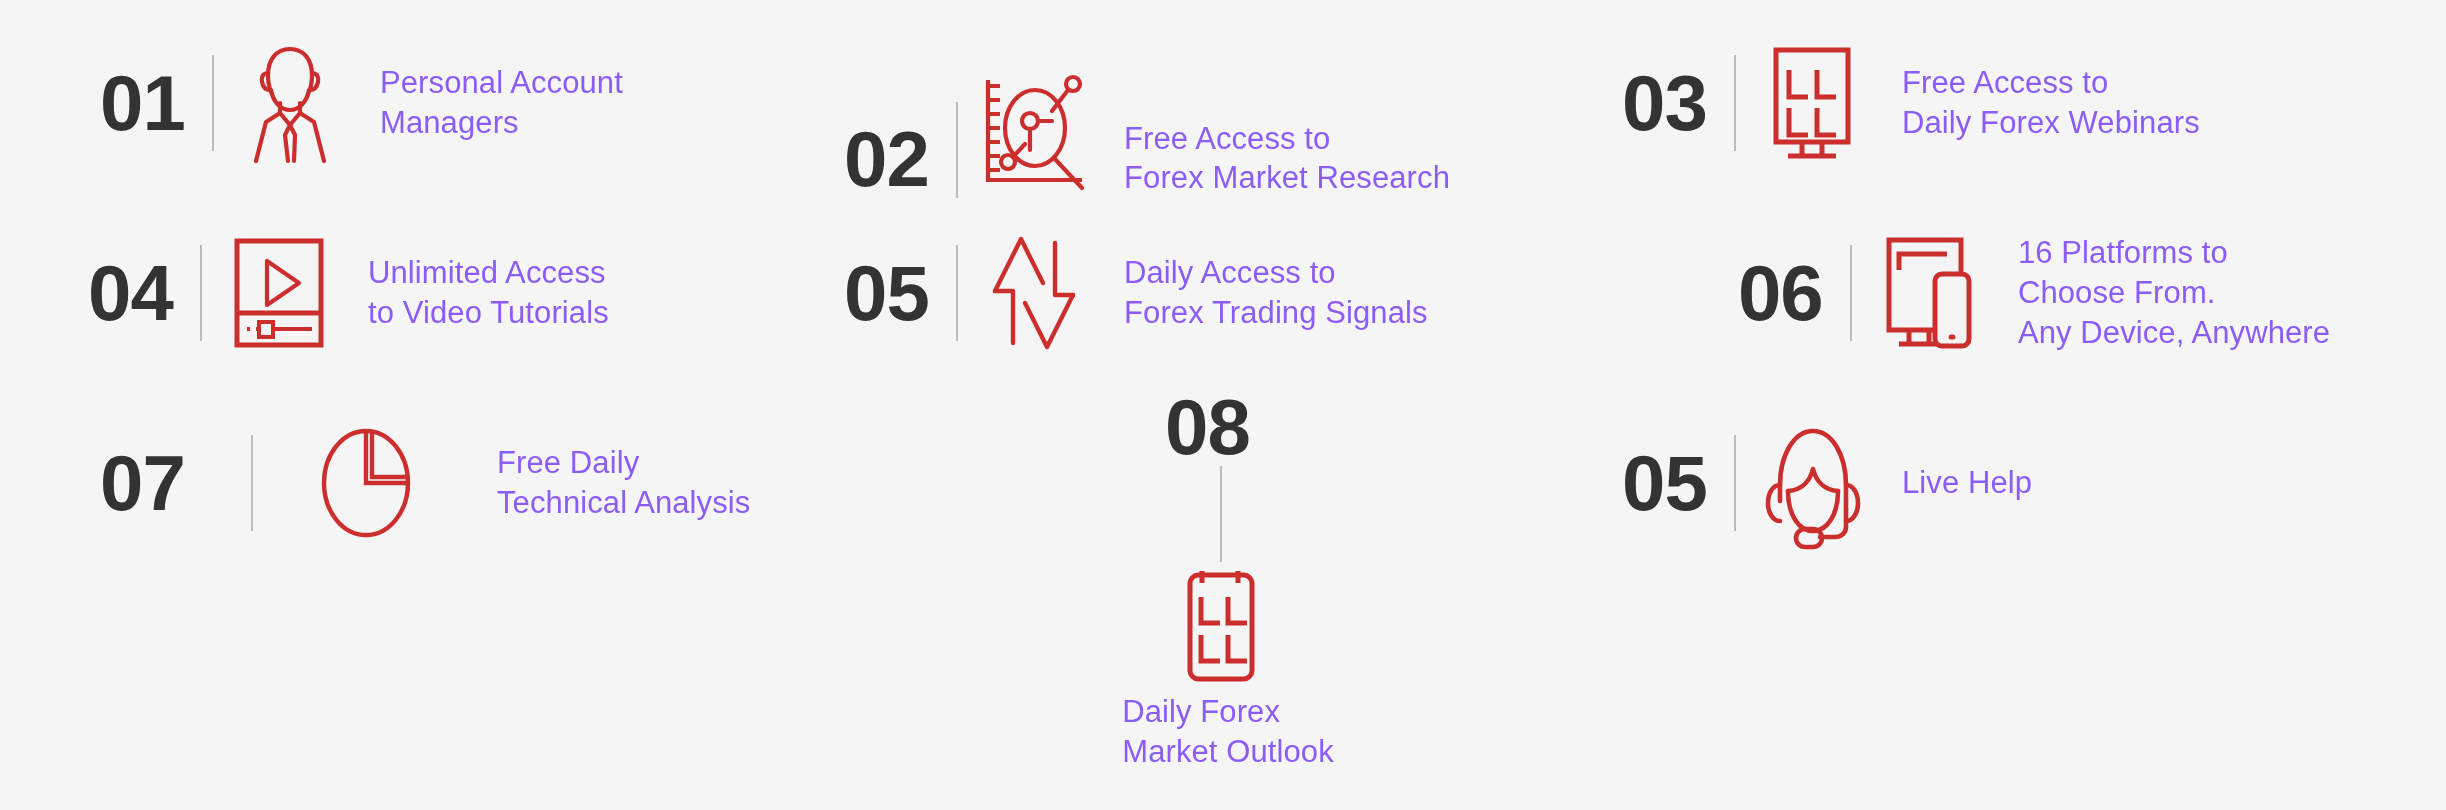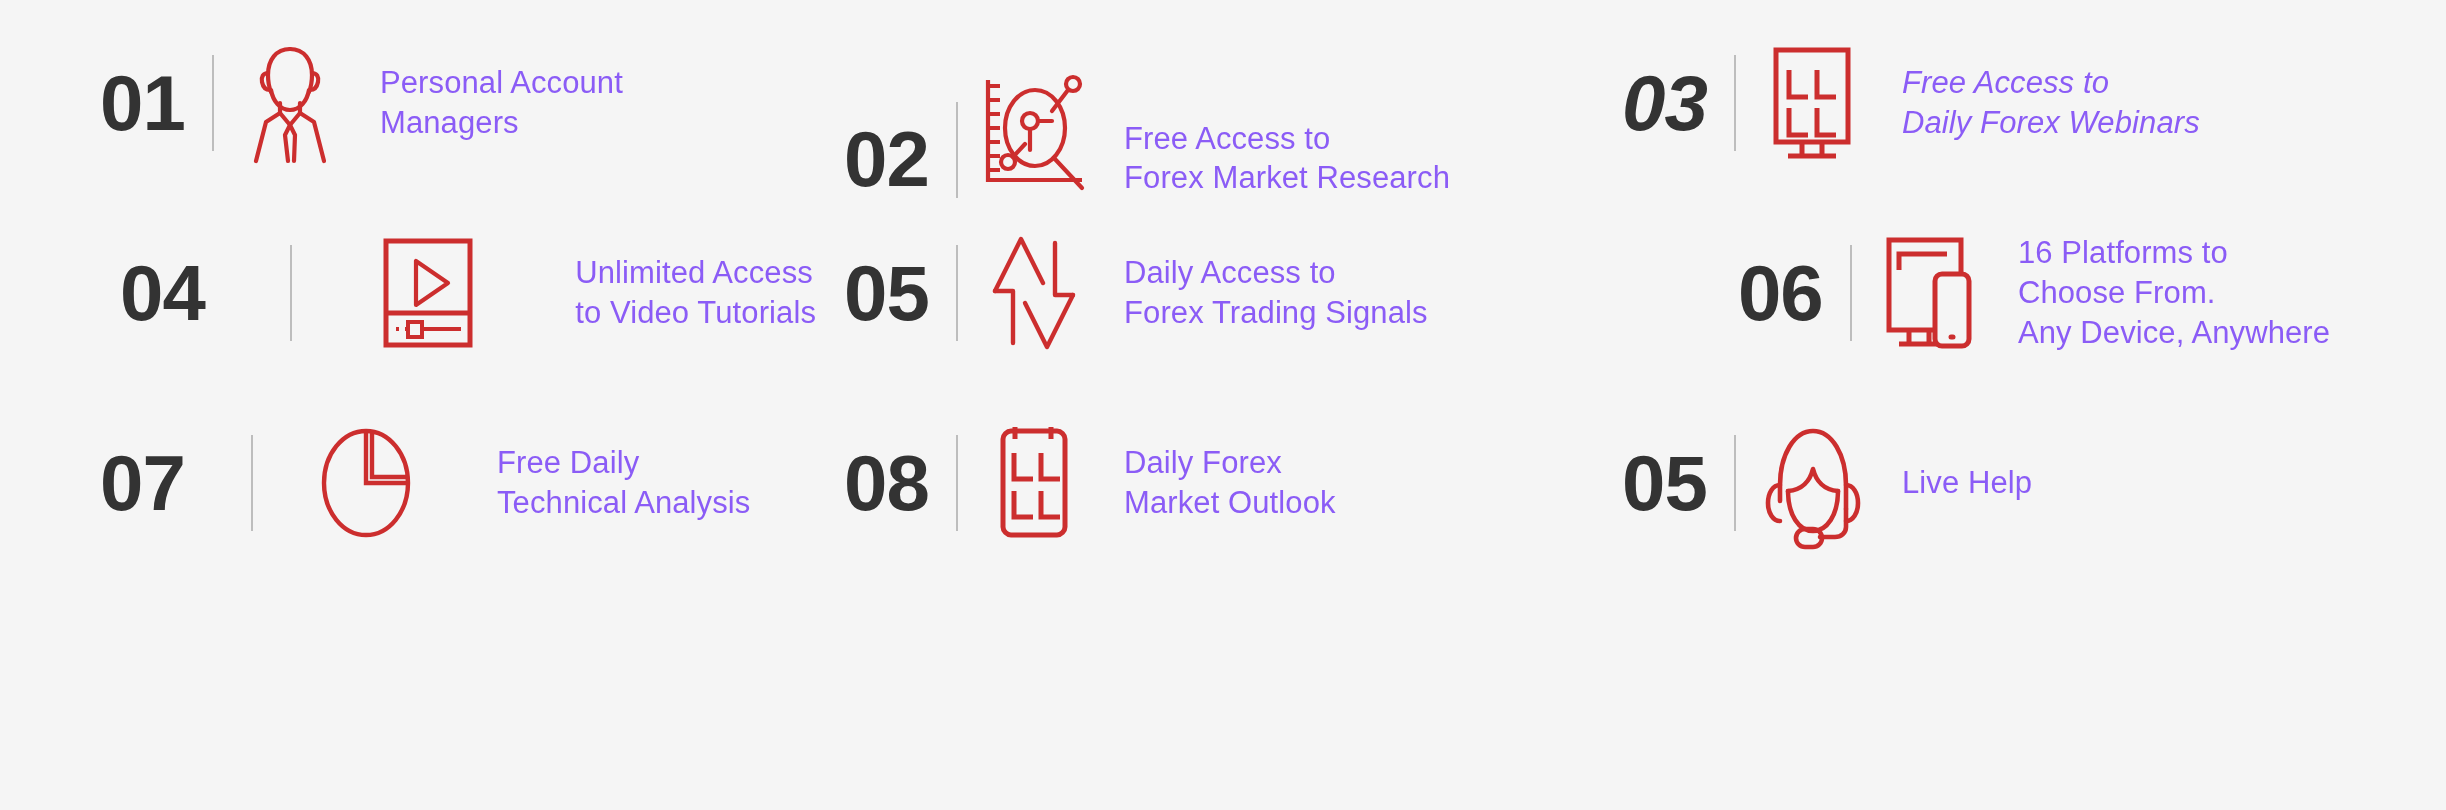--- a/index.html
+++ b/index.html
@@ -83,26 +83,26 @@
     font-weight: 400;
     white-space: pre-line;
     padding-left: 14px;
     letter-spacing: 0.1px;
     font-family: "Liberation Sans", sans-serif;
   }
 
   
   .r1c1 { grid-column: 1; grid-row: 1; padding-left: 100px; }
   .r1c2 { grid-column: 2; grid-row: 1; padding-left: 28px; align-items: flex-end; }
-  .r1c3 { grid-column: 3; grid-row: 1; padding-left: 24px; font-style: italic; }
-  .r2c1 { grid-column: 1; grid-row: 2; padding-left: 120px; justify-content: space-between; }
+  .r1c3 { grid-column: 3; grid-row: 1; padding-left: 24px; }
+  .r2c1 { grid-column: 1; grid-row: 2; padding-left: 88px; }
   .r2c2 { grid-column: 2; grid-row: 2; padding-left: 28px; }
   .r2c3 { grid-column: 3; grid-row: 2; padding-left: 24px; justify-content: center; }
   .r3c1 { grid-column: 1; grid-row: 3; padding-left: 100px; gap: 39px; }
-  .r3c2 { grid-column: 2; grid-row: 3; padding-left: 28px; }
+  .r3c2 { grid-column: 2; grid-row: 3; padding-left: 28px; flex-direction: column; }
   .r3c3 { grid-column: 3; grid-row: 3; padding-left: 24px; }
 </style>
 </head>
 <body>
 
 <div class="board">
   <div class="grid">
 
     <div class="cell r1c1">
       <div class="num">01</div>

